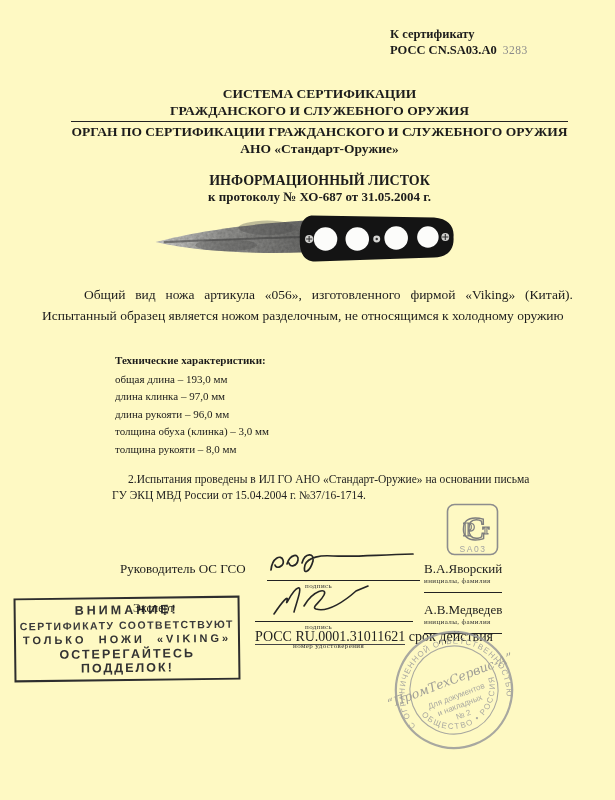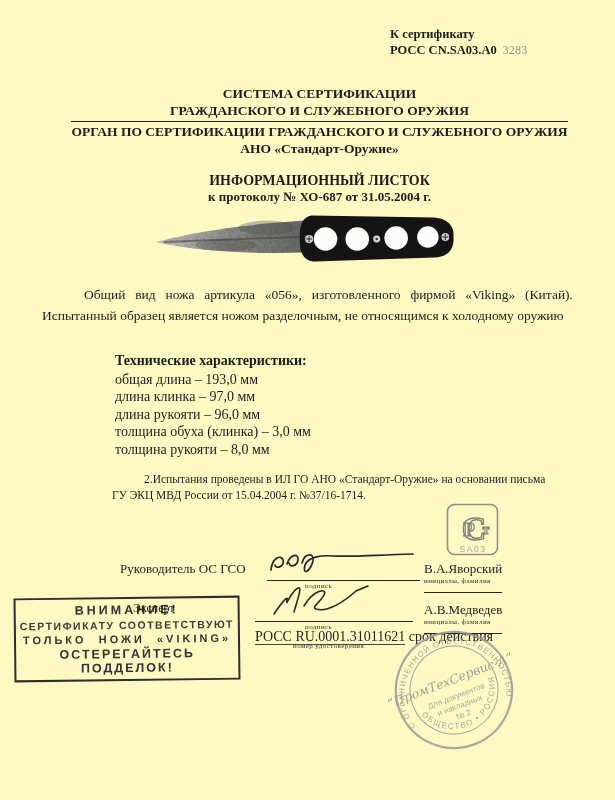--- a/index.html
+++ b/index.html
@@ -17,25 +17,25 @@
   .t-line{font-weight:bold;font-size:13.5px;line-height:16.5px;}
   .t-divider{width:497px;margin:1px auto 2px auto;border-bottom:1.6px solid #222;height:1px;}
   .t-doc{margin-top:15px;font-weight:bold;font-size:14px;line-height:17px;}
   .t-proto{font-weight:bold;font-size:13px;line-height:16px;}
   
   .knife{left:143px;top:194px;width:320px;height:86px;}
   
   .descr{left:42px;top:284px;width:531px;font-size:13.5px;line-height:21px;
     text-align:justify;text-indent:42px;}
   
-  .specs{left:115px;top:352px;font-size:14px;line-height:17.5px;}
+  .specs{left:115px;top:352px;font-size:11px;line-height:17.5px;}
   .specs-head{font-weight:bold;margin-bottom:1px;}
   
   .notes{left:84px;top:472px;font-size:11.5px;line-height:15.5px;color:#222;}
-  .notes .n2{margin-left:60px;}
+  .notes .n2{margin-left:44px;}
   .notes .n3{margin-left:28px;}
   
   .rs-mark{left:445px;top:502px;width:56px;height:60px;}
   
   .role1{left:120px;top:561px;font-size:13px;}
   .role2{left:133px;top:601px;font-size:12px;z-index:5;}
   .sig1{left:263px;top:546px;width:158px;height:32px;}
   .sig2{left:256px;top:584px;width:158px;height:36px;}
   .sigline1{left:267px;top:579px;width:153px;border-bottom:1.2px solid #222;height:1px;}
   .sigline2{left:255px;top:620px;width:158px;border-bottom:1.2px solid #222;height:1px;}

